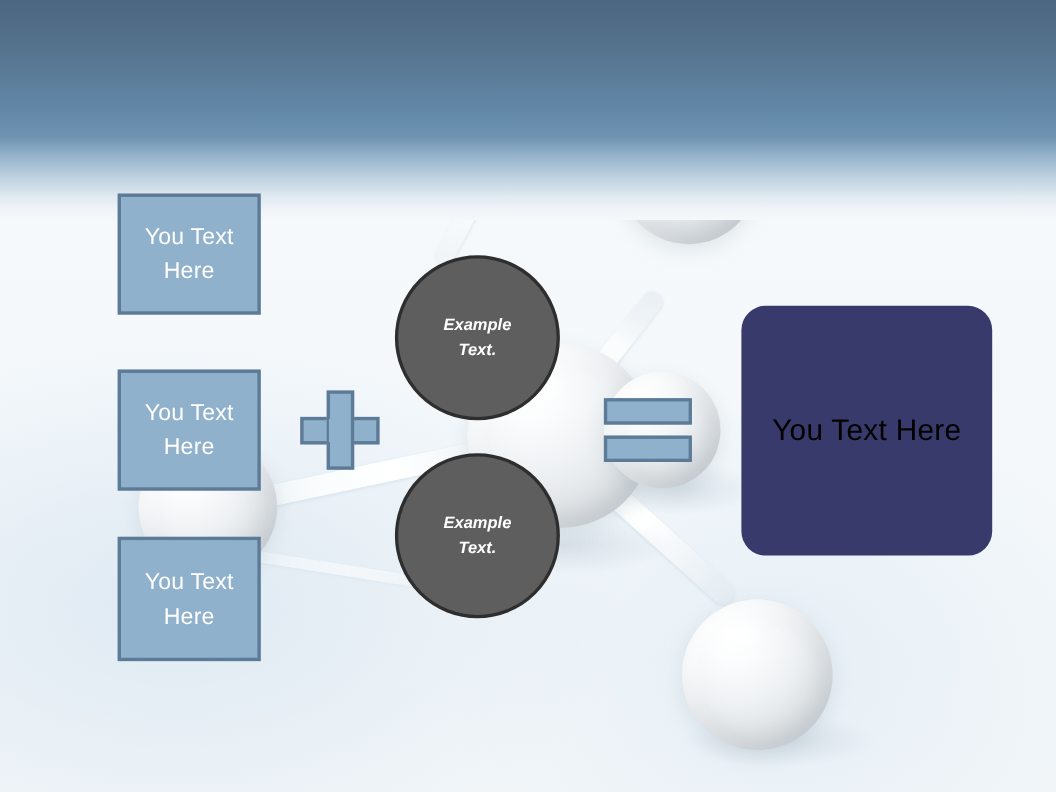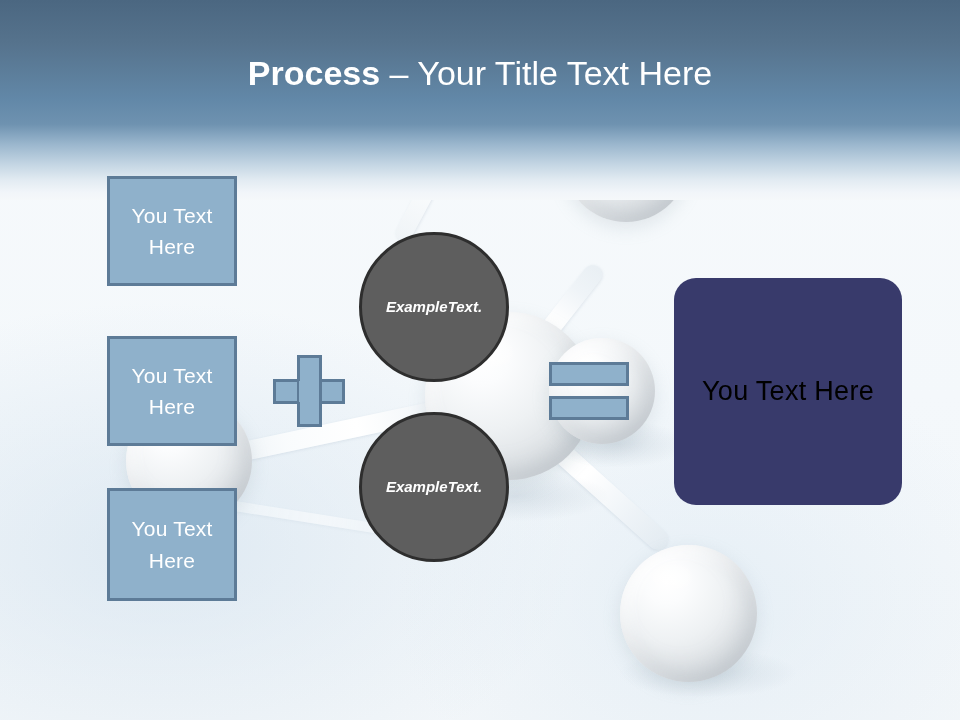--- a/index.html
+++ b/index.html
@@ -147,21 +147,21 @@
   .equals .bar-bot { top: 34px; }
 
   
   .dark-circle {
     position: absolute;
     box-sizing: border-box;
     border-radius: 50%;
     background: #5e5e5e;
     border: 3px solid #2e2e2e;
     display: flex;
-    flex-direction: row;
+    flex-direction: column;
     align-items: center;
     justify-content: center;
     color: #ffffff;
     font-weight: bold;
     font-style: italic;
     font-size: 15px;
     line-height: 1.55;
     text-align: center;
   }
 
@@ -217,23 +217,20 @@
     <div class="sphere" style="left:563px; top:96px; width:126px; height:126px;"></div>
     <div class="sphere" style="left:425px; top:312px; width:168px; height:168px;"></div>
     <div class="sphere" style="left:549px; top:338px; width:106px; height:106px;"></div>
     <div class="sphere" style="left:126px; top:398px; width:126px; height:126px;"></div>
     <div class="sphere" style="left:620px; top:545px; width:137px; height:137px;"></div>
 
   </div>
 
   <div class="header-band"></div>
 
-  <div class="slide-title">
-    <span class="t-bold">Process</span><span class="t-reg"> – </span><span class="t-reg">Your Title Text Here</span>
-  </div>
 
   <div class="blue-box" style="left:107px; top:176px; width:130px; height:110px;">
     <span>You Text Here</span>
   </div>
 
   <div class="blue-box" style="left:107px; top:336px; width:130px; height:110px;">
     <span>You Text Here</span>
   </div>
 
   <div class="blue-box" style="left:107px; top:488px; width:130px; height:113px;">

